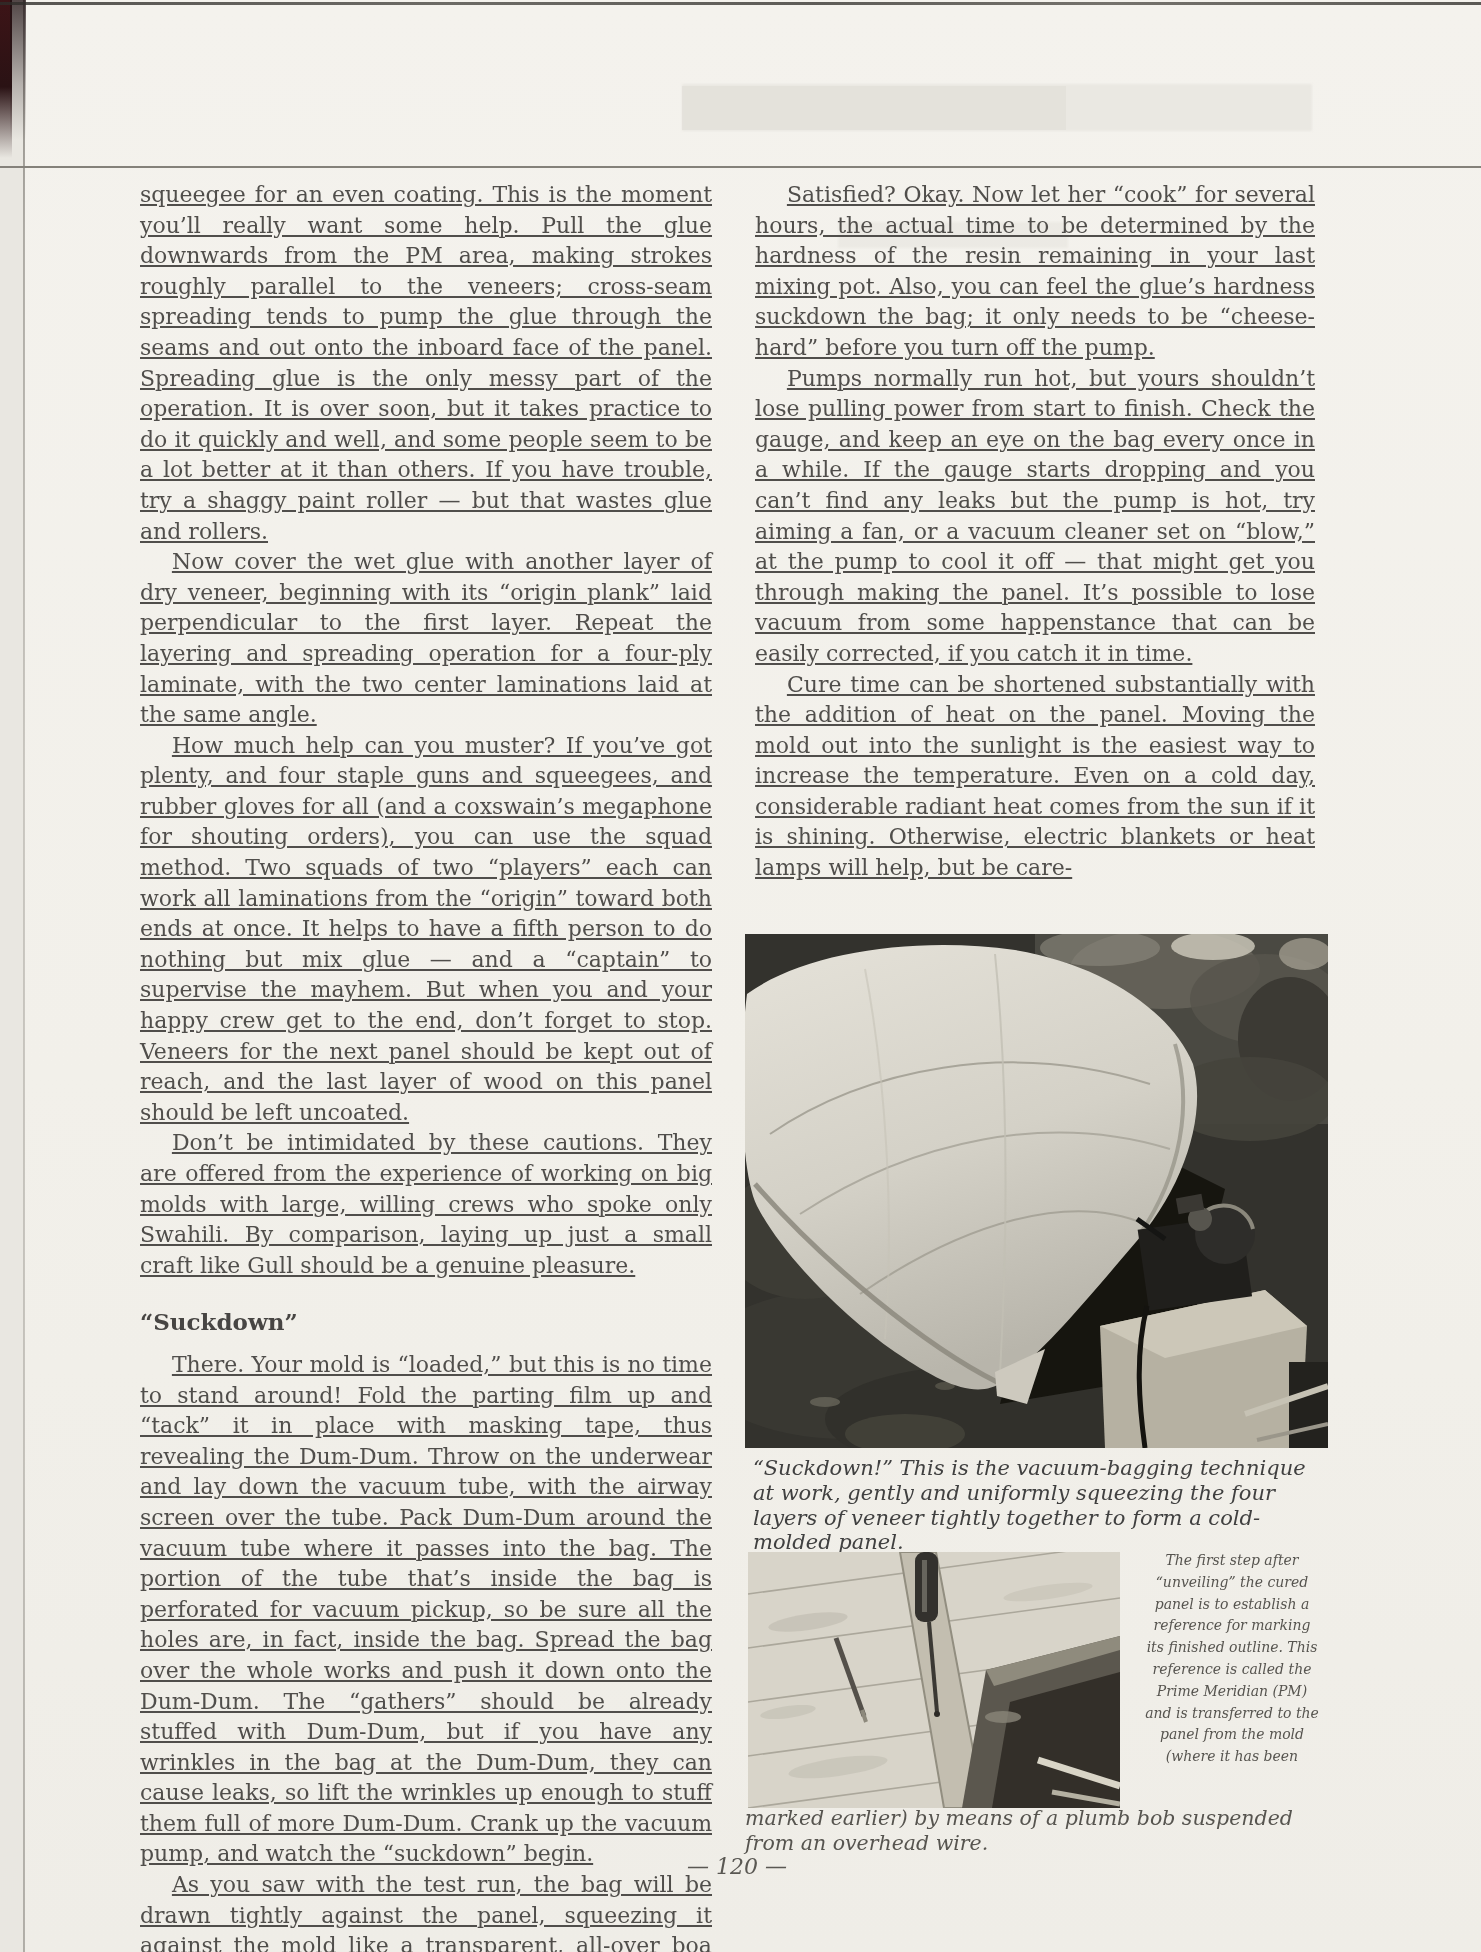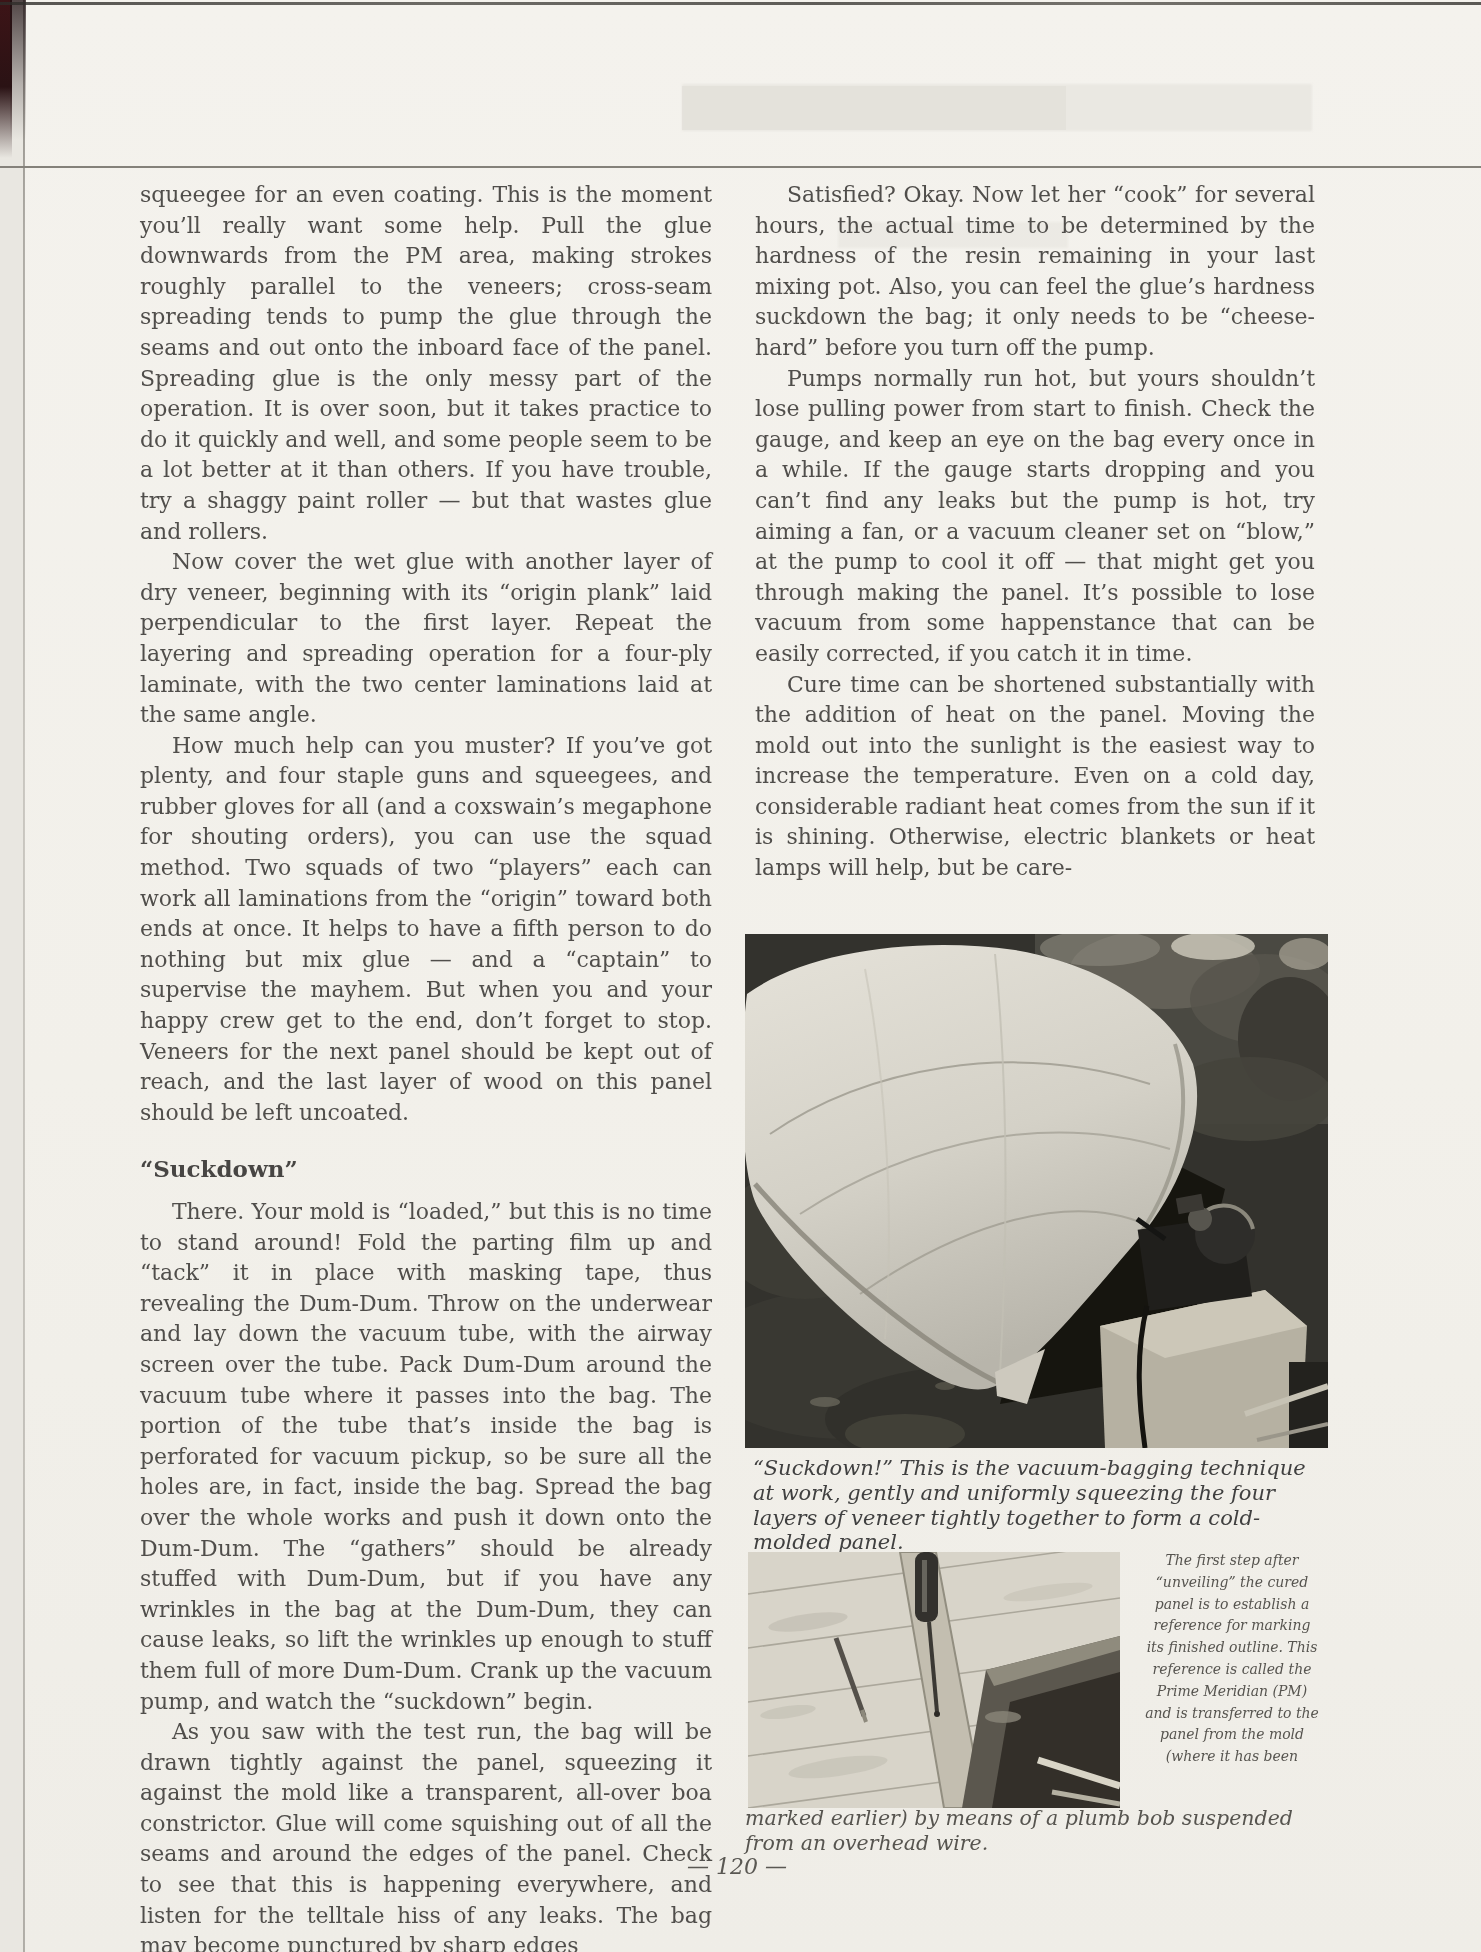--- a/index.html
+++ b/index.html
@@ -24,21 +24,21 @@
     background:linear-gradient(180deg,rgba(30,16,18,.75) 0%,rgba(30,16,18,.25) 60%,rgba(30,16,18,0) 100%);}
   .header-rule{left:0;top:166px;width:1481px;height:2px;background:#84817a;}
   .ghost{background:#e7e5df;filter:blur(1px);}
   .ghost-a{left:682px;top:84px;width:630px;height:47px;opacity:.75;}
   .ghost-b{left:682px;top:86px;width:384px;height:44px;background:#e2e0da;opacity:.8;}
   .ghost-c{left:838px;top:222px;width:230px;height:26px;opacity:.6;}
   
   .col{top:180px;font-size:22px;line-height:30.6px;text-align:justify;color:#504e4b;}
   .col-left{left:140px;width:572px;}
   .col-right{left:755px;width:560px;}
-  .col p{margin:0;text-indent:1.45em;}
+  .col p{margin:0;text-indent:1.45em;text-decoration:underline;}
   .col p.cont{text-indent:0;}
   .sect-head{display:block;font-weight:bold;font-size:23px;
     margin:26px 0 12px 0;color:#474543;text-indent:0;}
   
   .fig1{left:745px;top:934px;width:583px;height:514px;background:#33322d;}
   .fig1 svg,.fig2 svg{display:block;}
   .caption1{left:753px;top:1456px;width:558px;font-style:italic;font-size:21px;
     line-height:24.8px;color:#404040;text-align:left;}
   .fig2{left:748px;top:1552px;width:372px;height:256px;background:#d8d4c9;}
   .caption2-side{left:1144px;top:1550px;width:176px;font-style:italic;font-size:14px;
@@ -58,20 +58,21 @@
 <div class="abs top-edge-line"></div>
 <div class="abs ghost ghost-a"></div>
 <div class="abs ghost-b abs" style="position:absolute"></div>
 <div class="abs ghost ghost-c"></div>
 <div class="abs header-rule"></div>
 
 <div class="abs col col-left">
   <p class="cont">squeegee for an even coating. This is the moment you’ll really want some help. Pull the glue downwards from the PM area, making strokes roughly parallel to the veneers; cross-seam spreading tends to pump the glue through the seams and out onto the inboard face of the panel. Spreading glue is the only messy part of the operation. It is over soon, but it takes practice to do it quickly and well, and some people seem to be a lot better at it than others. If you have trouble, try a shaggy paint roller — but that wastes glue and rollers.</p>
   <p>Now cover the wet glue with another layer of dry veneer, beginning with its “origin plank” laid perpendicular to the first layer. Repeat the layering and spreading operation for a four-ply laminate, with the two center laminations laid at the same angle.</p>
   <p>How much help can you muster? If you’ve got plenty, and four staple guns and squeegees, and rubber gloves for all (and a coxswain’s megaphone for shouting orders), you can use the squad method. Two squads of two “players” each can work all laminations from the “origin” toward both ends at once. It helps to have a fifth person to do nothing but mix glue — and a “captain” to supervise the mayhem. But when you and your happy crew get to the end, don’t forget to stop. Veneers for the next panel should be kept out of reach, and the last layer of wood on this panel should be left uncoated.</p>
+  <p>Don’t be intimidated by these cautions. They are offered from the experience of working on big molds with large, willing crews who spoke only Swahili. By comparison, laying up just a small craft like Gull should be a genuine pleasure.</p>
   <span class="sect-head">“Suckdown”</span>
   <p>There. Your mold is “loaded,” but this is no time to stand around! Fold the parting film up and “tack” it in place with masking tape, thus revealing the Dum-Dum. Throw on the underwear and lay down the vacuum tube, with the airway screen over the tube. Pack Dum-Dum around the vacuum tube where it passes into the bag. The portion of the tube that’s inside the bag is perforated for vacuum pickup, so be sure all the holes are, in fact, inside the bag. Spread the bag over the whole works and push it down onto the Dum-Dum. The “gathers” should be already stuffed with Dum-Dum, but if you have any wrinkles in the bag at the Dum-Dum, they can cause leaks, so lift the wrinkles up enough to stuff them full of more Dum-Dum. Crank up the vacuum pump, and watch the “suckdown” begin.</p>
   <p>As you saw with the test run, the bag will be drawn tightly against the panel, squeezing it against the mold like a transparent, all-over boa constrictor. Glue will come squishing out of all the seams and around the edges of the panel. Check to see that this is happening everywhere, and listen for the telltale hiss of any leaks. The bag may become punctured by sharp edges</p>
 </div>
 
 <div class="abs col col-right">
   <p>Satisfied? Okay. Now let her “cook” for several hours, the actual time to be determined by the hardness of the resin remaining in your last mixing pot. Also, you can feel the glue’s hardness suckdown the bag; it only needs to be “cheese-hard” before you turn off the pump.</p>
   <p>Pumps normally run hot, but yours shouldn’t lose pulling power from start to finish. Check the gauge, and keep an eye on the bag every once in a while. If the gauge starts dropping and you can’t find any leaks but the pump is hot, try aiming a fan, or a vacuum cleaner set on “blow,” at the pump to cool it off — that might get you through making the panel. It’s possible to lose vacuum from some happenstance that can be easily corrected, if you catch it in time.</p>
   <p>Cure time can be shortened substantially with the addition of heat on the panel. Moving the mold out into the sunlight is the easiest way to increase the temperature. Even on a cold day, considerable radiant heat comes from the sun if it is shining. Otherwise, electric blankets or heat lamps will help, but be care-</p>
 </div>

